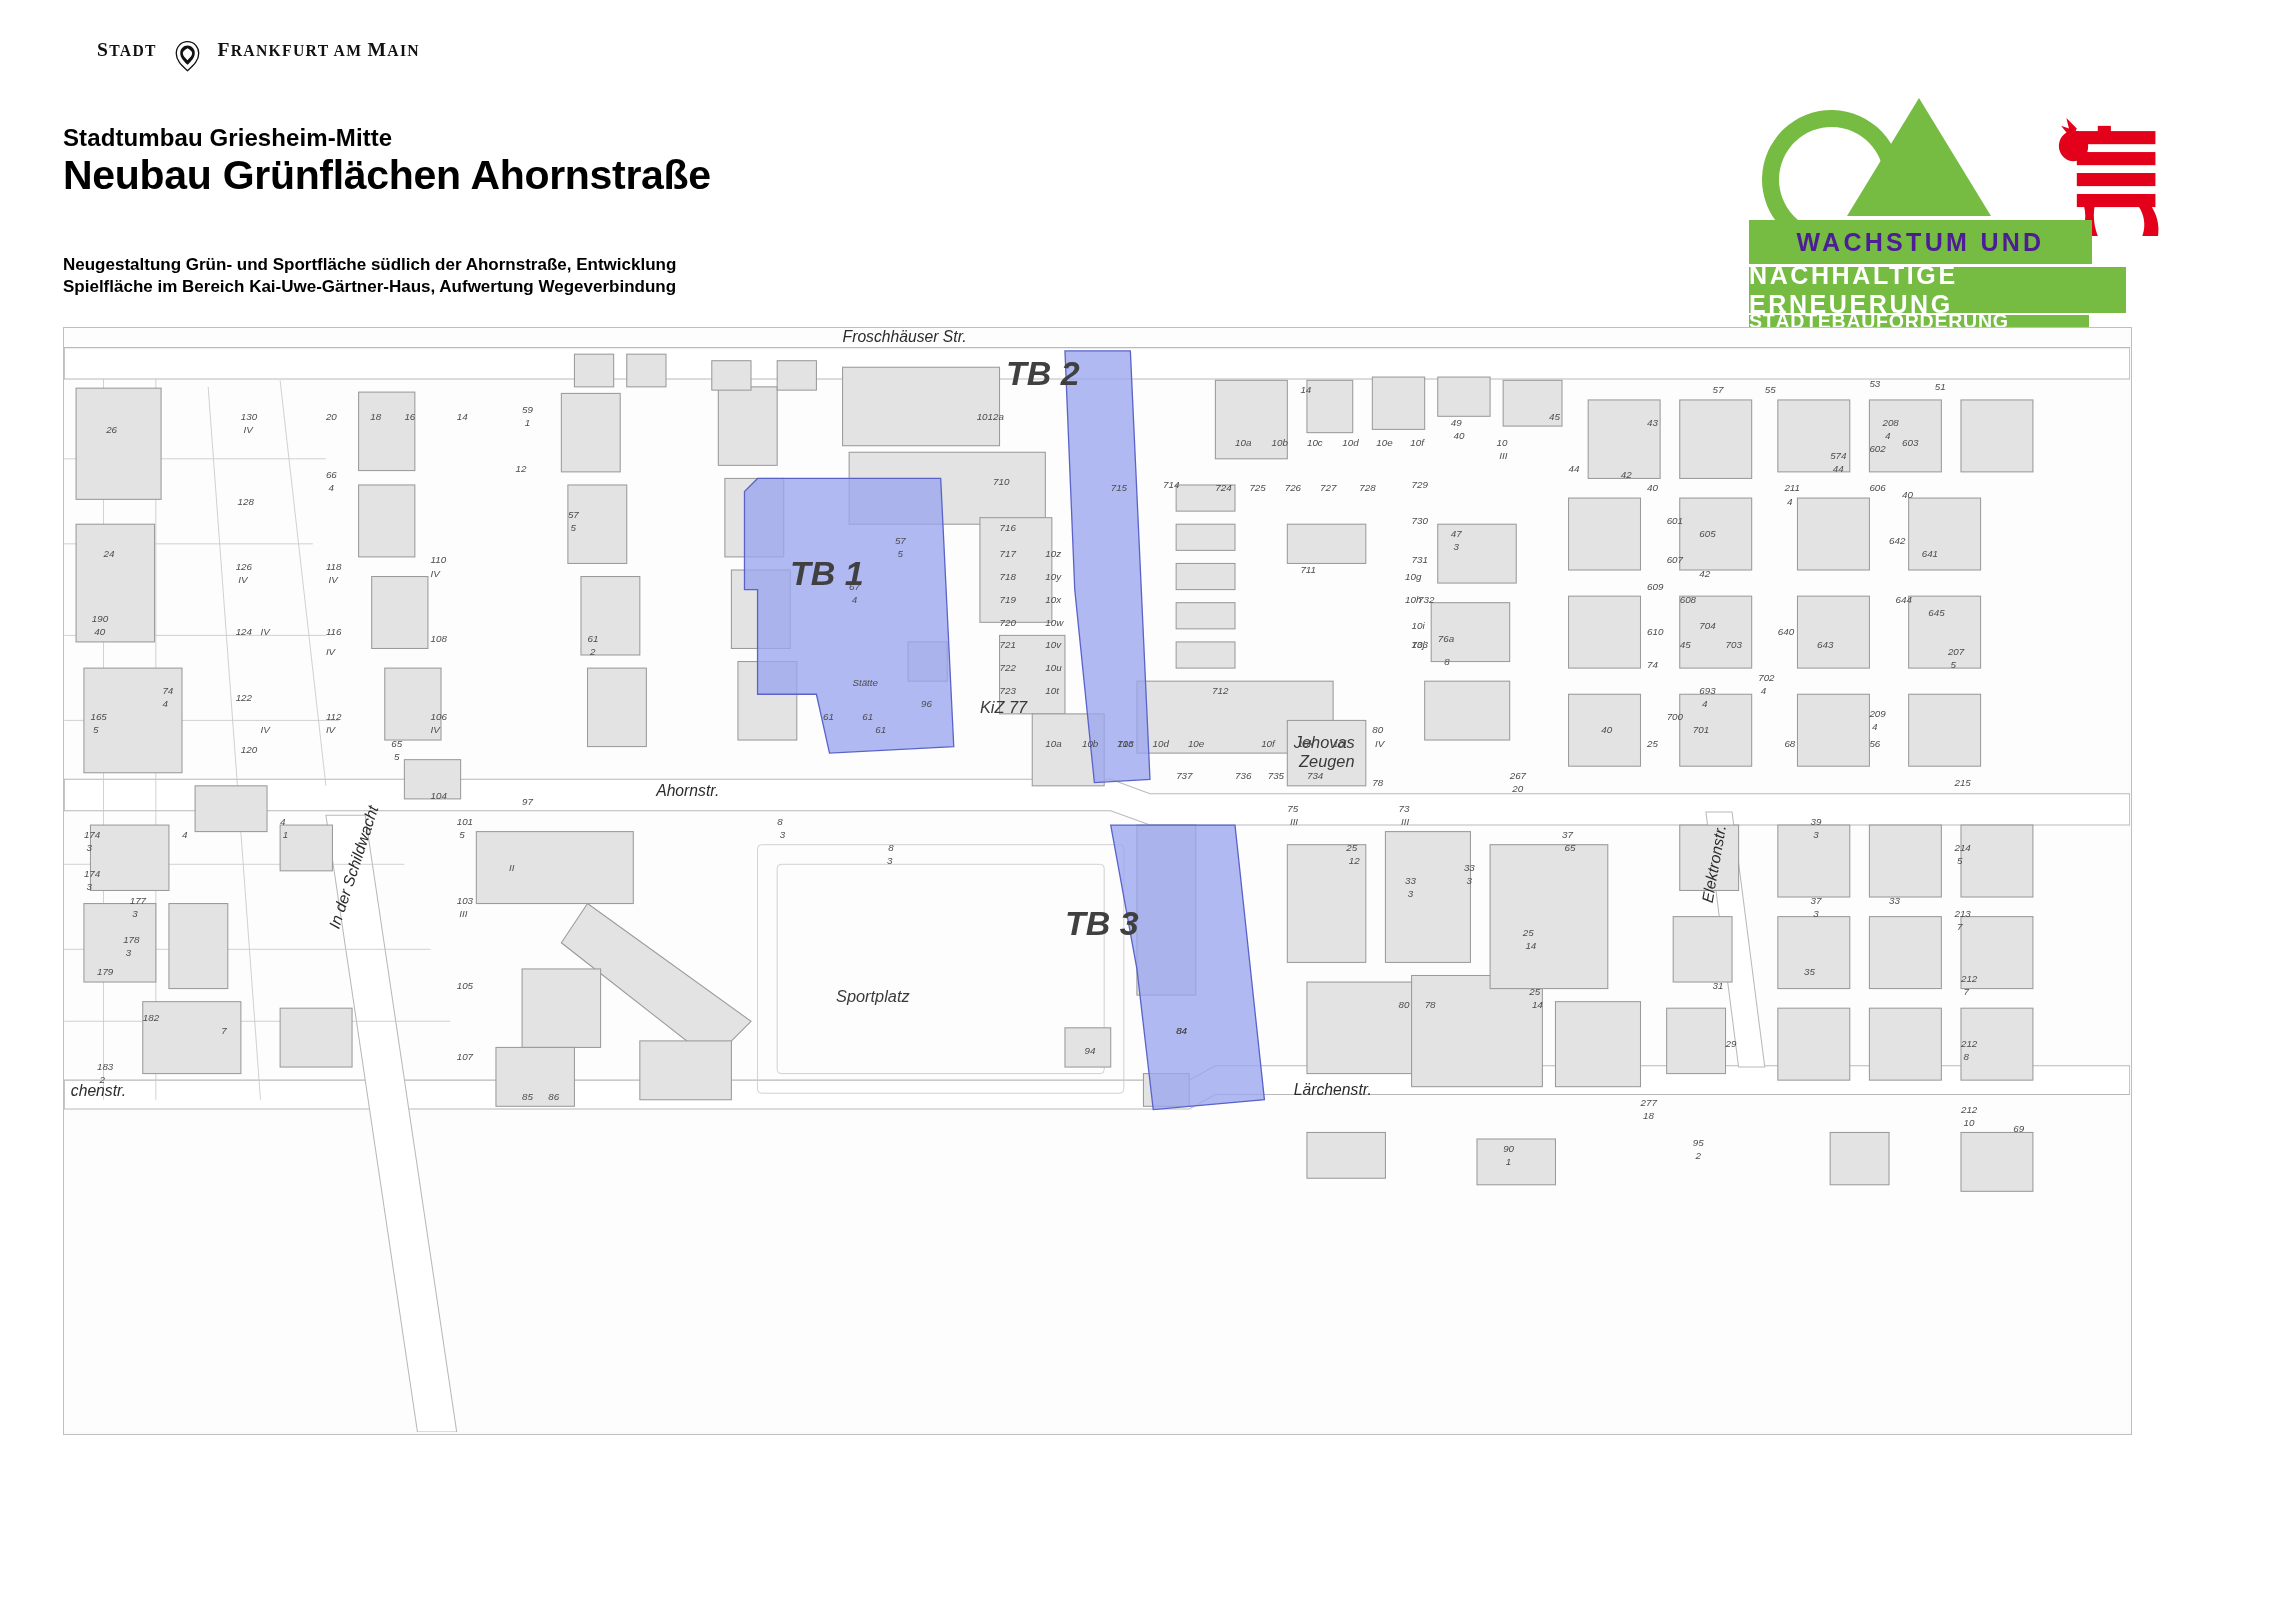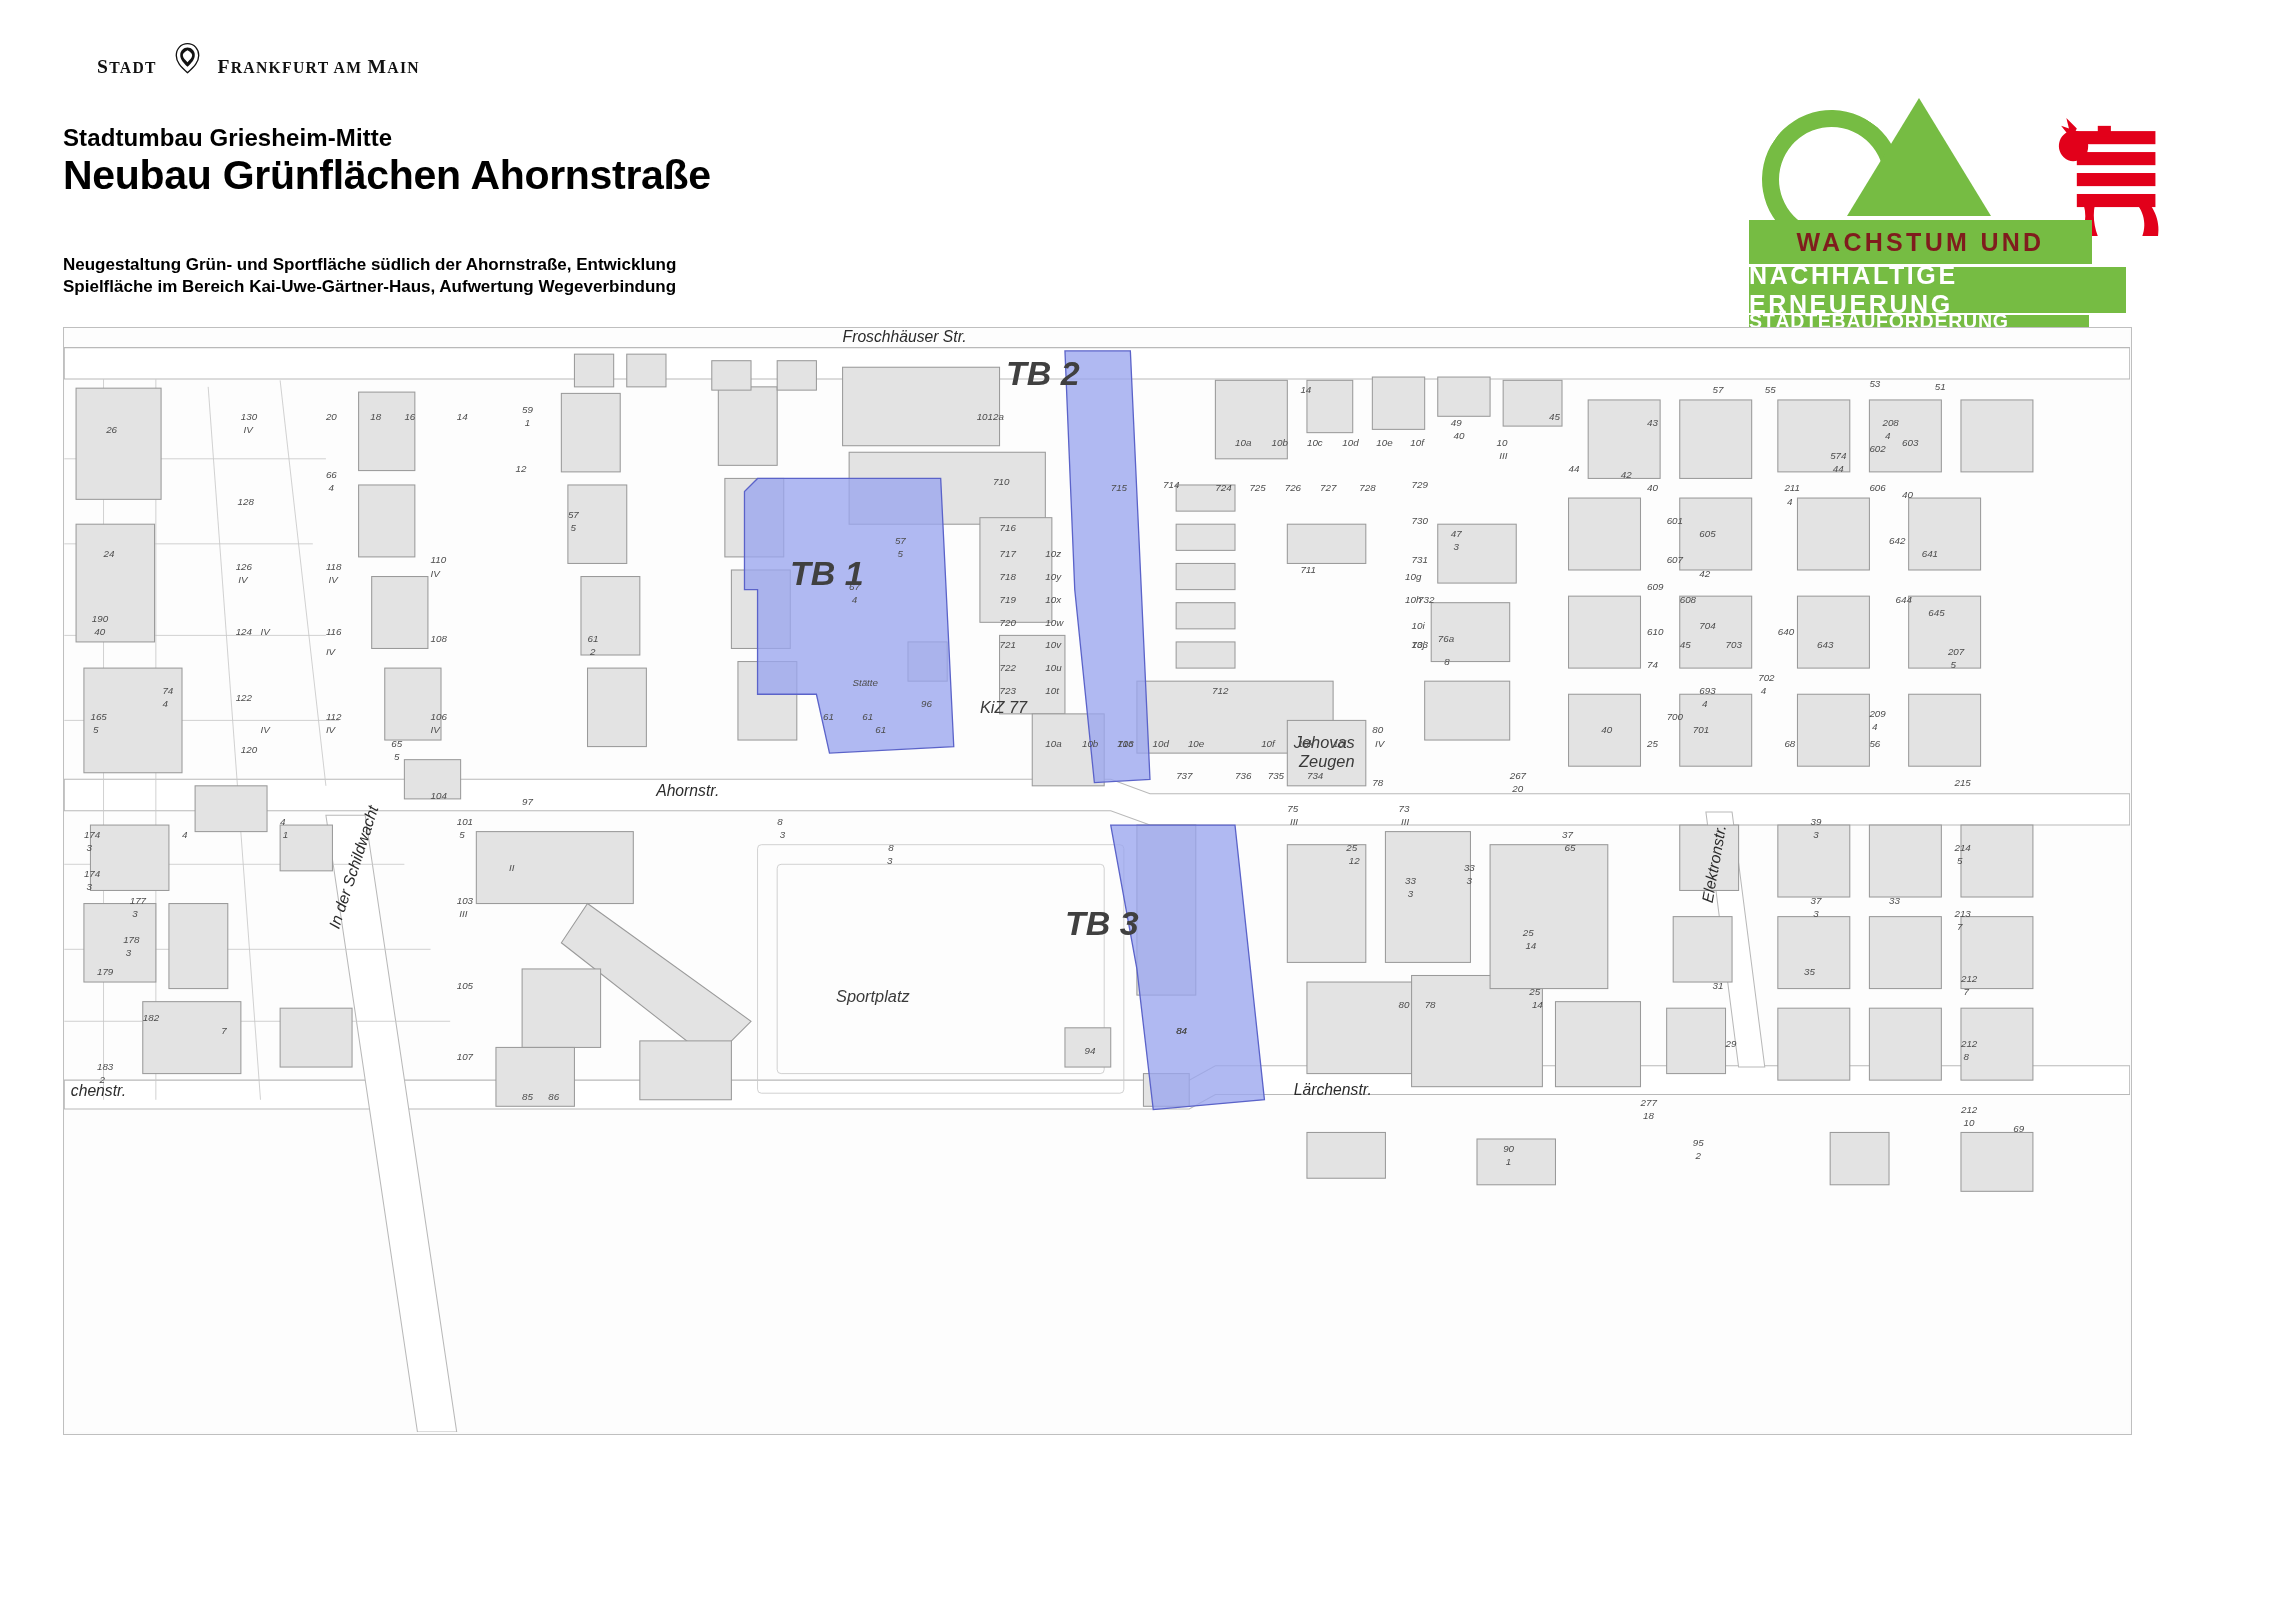--- a/index.html
+++ b/index.html
@@ -1,34 +1,34 @@
 <!DOCTYPE html>
 <html style="font-size:10.5px"><head>
 <meta charset="utf-8">
 <style>
   html,body{margin:0;padding:0;background:#ffffff;}
   body{width:2295px;height:1622px;font-family:"Liberation Sans",sans-serif;color:#000;position:relative;overflow:hidden;}
 
   
   #header{position:absolute;left:0;top:0;width:2295px;height:327px;}
-  #city-logo{position:absolute;left:97px;top:39px;width:419px;height:39px;display:flex;align-items:flex-end;gap:11.8px;}
+  #city-logo{position:absolute;left:97px;top:39px;width:419px;height:39px;display:flex;align-items:flex-start;gap:11.8px;}
   #city-logo .eagle{width:37px;height:37px;position:relative;}
   #city-logo .eagle svg{display:block;}
   .city-word{font-family:"Liberation Serif",serif;font-size:19.6px;letter-spacing:1.3px;font-variant:small-caps;font-weight:600;color:#111;white-space:nowrap;}
   #subtitle-small{position:absolute;left:63px;top:124px;font-size:24px;font-weight:bold;letter-spacing:0.1px;}
   #main-title{position:absolute;left:63px;top:152px;font-size:41px;font-weight:bold;letter-spacing:-0.3px;}
   #desc{position:absolute;left:63px;top:254px;font-size:17px;font-weight:bold;line-height:1.32;}
 
   
   #wne-logo{position:absolute;right:95px;top:98px;width:464px;height:275px;}
   #wne-logo .green-arrow-big{position:absolute;left:111px;top:0px;width:0;height:0;border-left:72px solid transparent;border-right:72px solid transparent;border-bottom:118px solid #76bc43;}
   #wne-logo .circ{position:absolute;left:26px;top:11.8px;width:105px;height:105px;border:17px solid #76bc43;border-radius:50%;border-right-color:transparent;transform:rotate(35deg);}
   #wne-logo .circ:after{content:"";position:absolute;right:-14.4px;top:-6.5px;width:0;height:0;border-top:17px solid transparent;border-bottom:17px solid transparent;border-left:26px solid #76bc43;transform:rotate(20deg);}
   #wne-logo .lion{position:absolute;right:26px;top:19.6px;width:121px;height:131px;}
-  #wne-logo .bar1{position:absolute;left:13px;top:122px;width:343px;height:44px;background:#76bc43;color:#7f1d1d;font-weight:bold;font-size:25px;letter-spacing:3.3px;display:flex;align-items:center;justify-content:center;}
+  #wne-logo .bar1{position:absolute;left:13px;top:122px;width:343px;height:44px;background:#76bc43;color:#4c1d95;font-weight:bold;font-size:25px;letter-spacing:3.3px;display:flex;align-items:center;justify-content:center;}
   #wne-logo .bar2{position:absolute;left:13px;top:169px;width:377px;height:46px;background:#76bc43;color:#fff;font-weight:bold;font-size:25px;letter-spacing:2.6px;display:flex;align-items:center;justify-content:center;}
   #wne-logo .bar3{position:absolute;left:13px;top:217px;width:340px;height:35px;background:#76bc43;color:#fff;font-weight:bold;font-size:19.6px;letter-spacing:0.7px;display:flex;align-items:center;justify-content:center;}
 
   
   #map{position:absolute;left:63px;top:327px;width:2067px;height:1106px;background:#fbfbfb;border:0.7px solid #bfbfbf;overflow:hidden;font-style:italic;}
   #map svg{display:block;}
 
   .tb-label{position:absolute;font-size:34px;font-weight:bold;color:#404040;}
 
   

